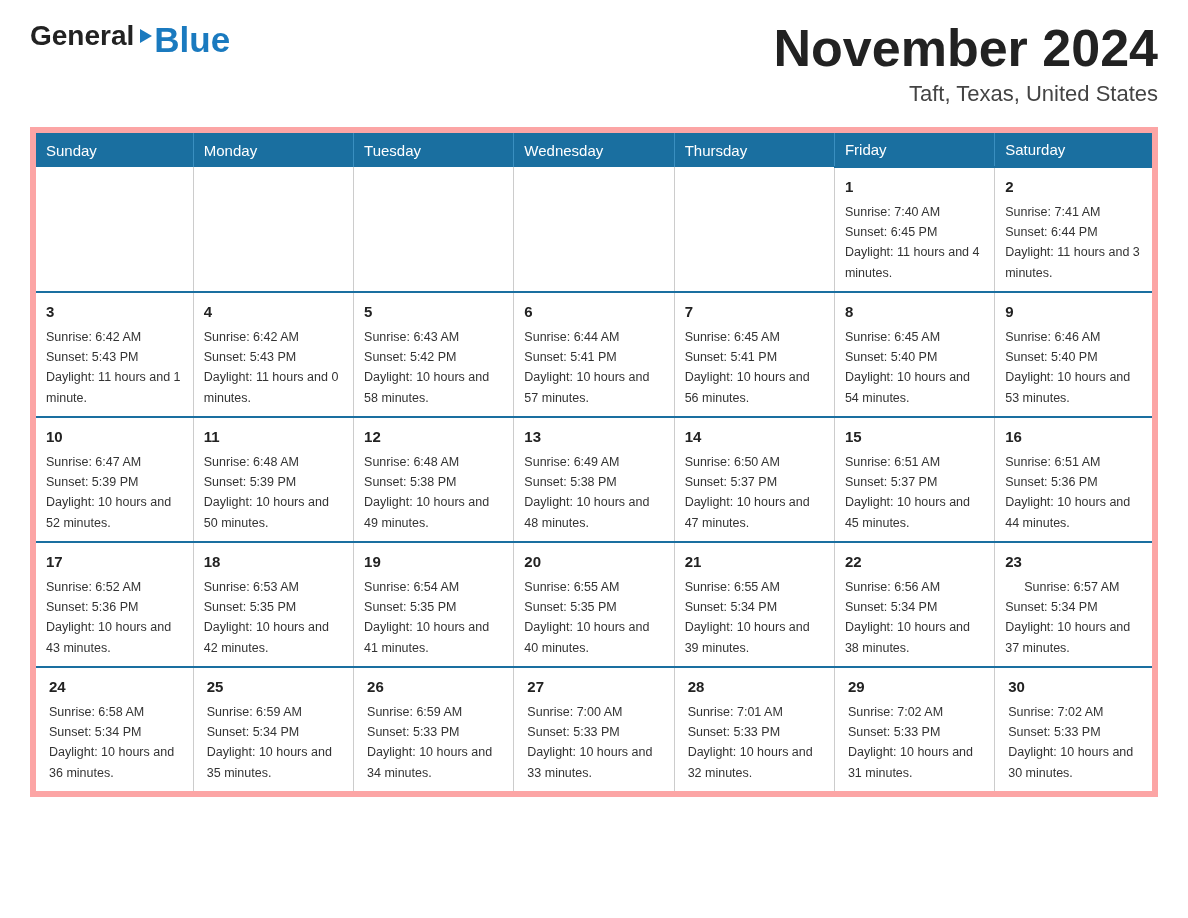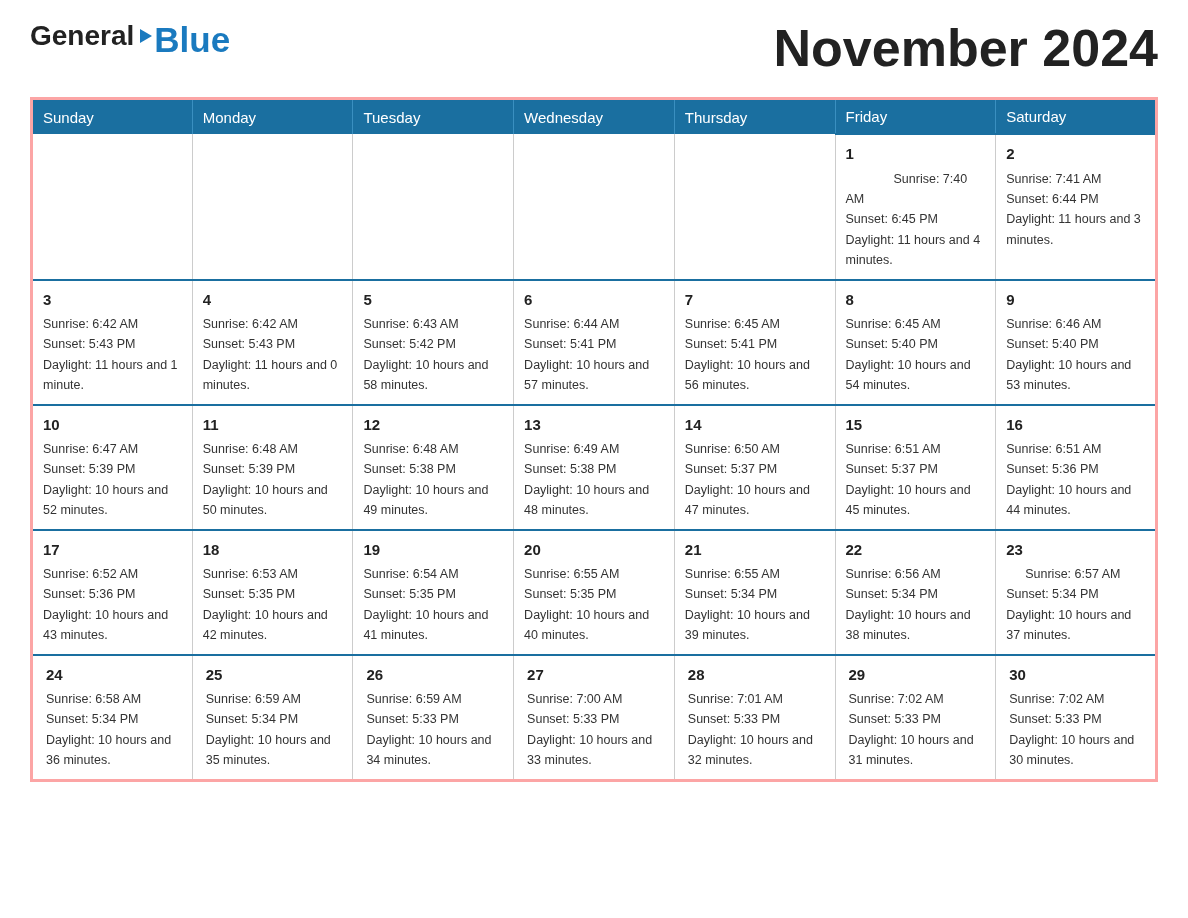--- a/index.html
+++ b/index.html
@@ -32,21 +32,21 @@
       line-height: 1.1;
     }
     .location-title {
       font-size: 22px;
       color: #444;
       margin-top: 4px;
     }
     .calendar-table {
       width: 100%;
       border-collapse: collapse;
-      border: 3px solid #fca5a5;
+      border: 6px solid #fca5a5;
     }
     .calendar-table th {
       background: #1a6fa0;
       color: #fff;
       text-align: left;
       padding: 8px 10px;
       font-size: 15px;
       font-weight: normal;
       border-right: 1px solid #3a8fc0;
     }
@@ -111,20 +111,21 @@
       <svg class="logo-triangle-svg" width="18" height="18" viewBox="0 0 18 18">
         <polygon points="4,2 16,9 4,16" fill="#1a7abf"></polygon>
       </svg>
     </div>
     <div>
       <span class="logo-text-blue">Blue</span>
     </div>
   </div>
   <div class="title-section">
     <div class="month-title">November 2024</div>
+    <div class="location-title">Taft, Texas, United States</div>
   </div>
 </div>
 
 <table class="calendar-table">
   <thead>
     <tr>
     <th>Sunday</th>
         <th>Monday</th>
         <th>Tuesday</th>
         <th>Wednesday</th>
@@ -133,21 +134,21 @@
         <th>Saturday</th>
       </tr>
   </thead>
   <tbody id="calendar-body">
   <tr>
         <td style="border-top: none;"></td>
         <td style="border-top: none;"></td>
         <td style="border-top: none;"></td>
         <td style="border-top: none;"></td>
         <td style="border-top: none;"></td>
-        <td><span class="day-number">1</span><span class="day-info" style="white-space: pre-line; margin-left: 48px;">Sunrise: 7:40 AM
+        <td><span class="day-number">1</span><span class="day-info" style="white-space: pre-line;">Sunrise: 7:40 AM
 Sunset: 6:45 PM
 Daylight: 11 hours and 4 minutes.</span></td>
         <td><span class="day-number">2</span><span class="day-info" style="white-space: pre-line;">Sunrise: 7:41 AM
 Sunset: 6:44 PM
 Daylight: 11 hours and 3 minutes.</span></td>
       </tr>
       <tr>
         <td><span class="day-number">3</span><span class="day-info" style="white-space: pre-line;">Sunrise: 6:42 AM
 Sunset: 5:43 PM
 Daylight: 11 hours and 1 minute.</span></td>

